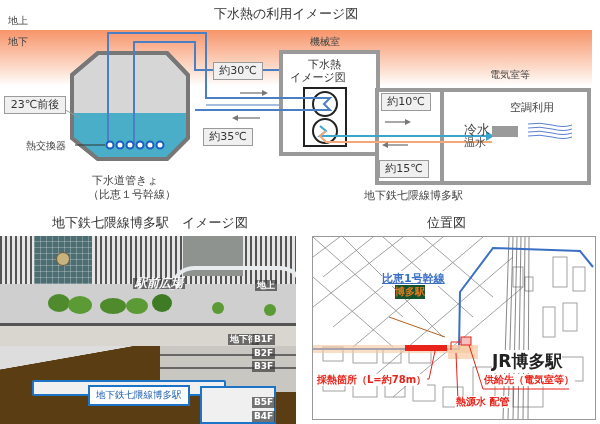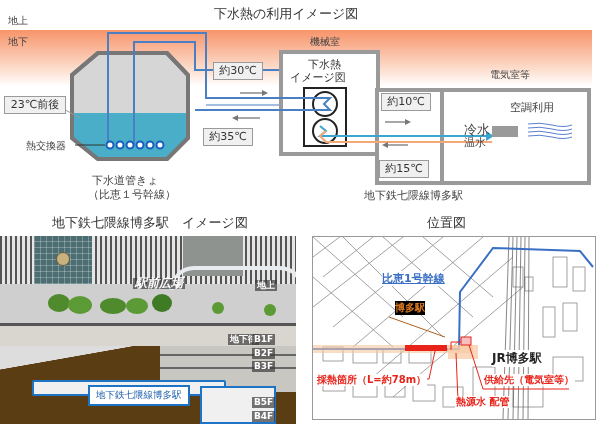--- a/index.html
+++ b/index.html
@@ -183,17 +183,17 @@
     <rect x="148" y="100" width="10" height="8" fill="#f6c0c0" stroke="#e8231a" stroke-width="1"></rect>
     <polyline points="138,113 138,105 148,105" fill="none" stroke="#e8231a" stroke-width="1"></polyline>
 
     <polyline points="122,114 116,142 30,142" fill="none" stroke="#e8231a" stroke-width="1"></polyline>
     <polyline points="143,116 145,164 170,164" fill="none" stroke="#e8231a" stroke-width="1"></polyline>
     <polyline points="156,108 170,152 256,152" fill="none" stroke="#e8231a" stroke-width="1"></polyline>
     <line x1="76" y1="80" x2="132" y2="100" stroke="#b06020" stroke-width="1"></line>
   </svg>
 </div>
 <div class="t" style="left:382px;top:271px;font-size:11px;color:#3a6fc4;font-weight:bold;background:#fff;text-decoration:underline;">比恵1号幹線</div>
-<div class="t" style="left:395px;top:301px;font-size:10px;color:#e07a20;font-weight:bold;background:#000000;">博多駅</div>
-<div class="t" style="left:492px;top:350px;font-size:12px;color:#222;font-weight:bold;background:#fff;">JR博多駅</div>
+<div class="t" style="left:395px;top:285px;font-size:10px;color:#e07a20;font-weight:bold;background:#14532d;">博多駅</div>
+<div class="t" style="left:492px;top:350px;font-size:17px;color:#222;font-weight:bold;background:#fff;">JR博多駅</div>
 <div class="map-red" style="left:316px;top:374px;">採熱箇所（L=約78m）</div>
 <div class="map-red" style="left:483px;top:374px;">供給先（電気室等）</div>
 <div class="map-red" style="left:455px;top:396px;">熱源水 配管</div>
 
 </body></html>

